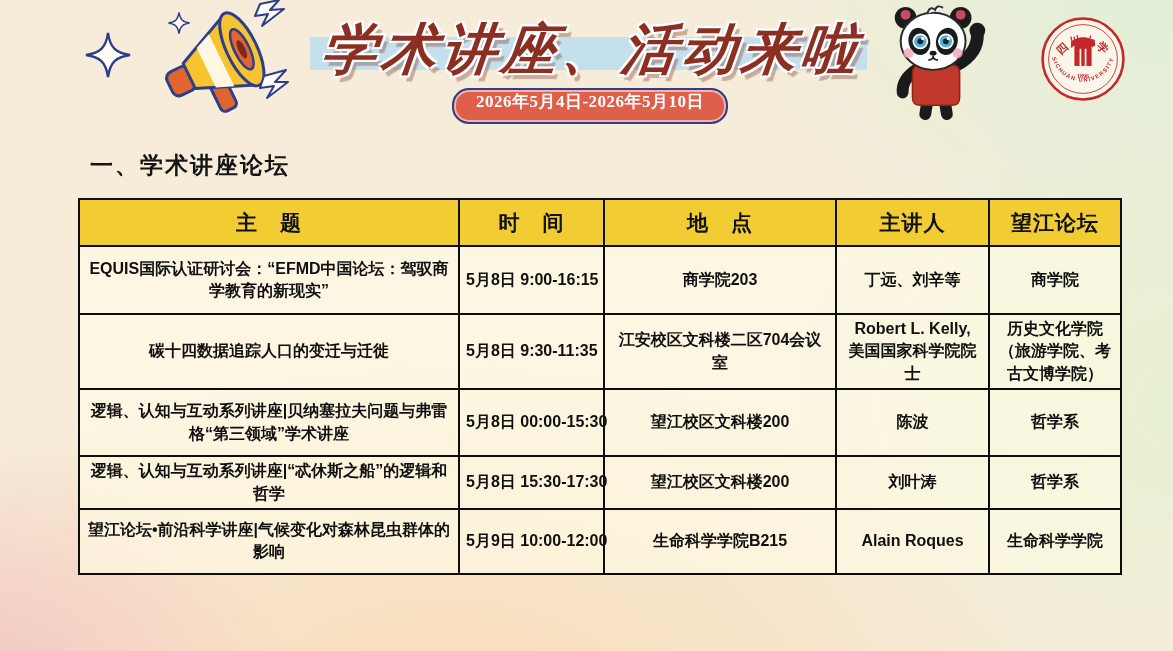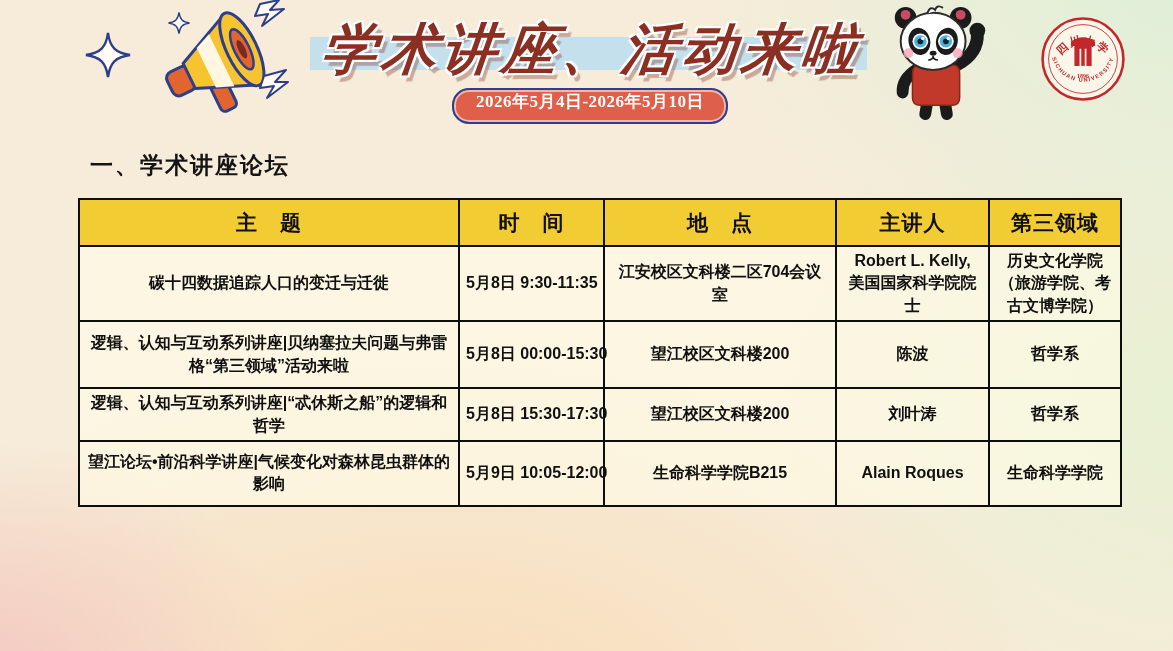--- a/index.html
+++ b/index.html
@@ -144,47 +144,54 @@
       <col style="width:232px">
     <col style="width:153px">
       <col style="width:132px">
   </colgroup>
   <thead>
     <tr>
         <th>主　题</th>
         <th>时　间</th>
         <th>地　点</th>
         <th>主讲人</th>
-        <th>第三领域</th>
+        <th>望江论坛</th>
       </tr>
   </thead>
   <tbody>
+      <tr style="height: 68px;">
+        <td class="cell cell-topic">EQUIS国际认证研讨会：“EFMD中国论坛：驾驭商学教育的新现实”</td>
+        <td class="cell cell-time">5月8日 9:00-16:15</td>
+        <td class="cell cell-location">商学院203</td>
+        <td class="cell cell-speaker">丁远、刘辛等</td>
+        <td class="cell cell-organizer">商学院</td>
+      </tr>
       <tr style="height: 65px;">
         <td class="cell cell-topic">碳十四数据追踪人口的变迁与迁徙</td>
         <td class="cell cell-time">5月8日 9:30-11:35</td>
         <td class="cell cell-location">江安校区文科楼二区704会议室</td>
         <td class="cell cell-speaker">Robert L. Kelly,
 美国国家科学院院士</td>
         <td class="cell cell-organizer">历史文化学院（旅游学院、考古文博学院）</td>
       </tr>
       <tr style="height: 67px;">
-        <td class="cell cell-topic">逻辑、认知与互动系列讲座|贝纳塞拉夫问题与弗雷格“第三领域”活动来啦</td>
+        <td class="cell cell-topic">逻辑、认知与互动系列讲座|贝纳塞拉夫问题与弗雷格“第三领域”学术讲座</td>
         <td class="cell cell-time">5月8日 00:00-15:30</td>
         <td class="cell cell-location">望江校区文科楼200</td>
         <td class="cell cell-speaker">陈波</td>
         <td class="cell cell-organizer">哲学系</td>
       </tr>
       <tr style="height: 48px;">
         <td class="cell cell-topic">逻辑、认知与互动系列讲座|“忒休斯之船”的逻辑和哲学</td>
         <td class="cell cell-time">5月8日 15:30-17:30</td>
         <td class="cell cell-location">望江校区文科楼200</td>
         <td class="cell cell-speaker">刘叶涛</td>
         <td class="cell cell-organizer">哲学系</td>
       </tr>
       <tr style="height: 65px; padding-left: 24px;">
         <td class="cell cell-topic">望江论坛•前沿科学讲座|气候变化对森林昆虫群体的影响</td>
-        <td class="cell cell-time">5月9日 10:05-12:00</td>
+        <td class="cell cell-time">5月9日 10:00-12:00</td>
         <td class="cell cell-location">生命科学学院B215</td>
         <td class="cell cell-speaker">Alain Roques</td>
         <td class="cell cell-organizer">生命科学学院</td>
       </tr>
     </tbody>
 </table>
 
 </body></html>

